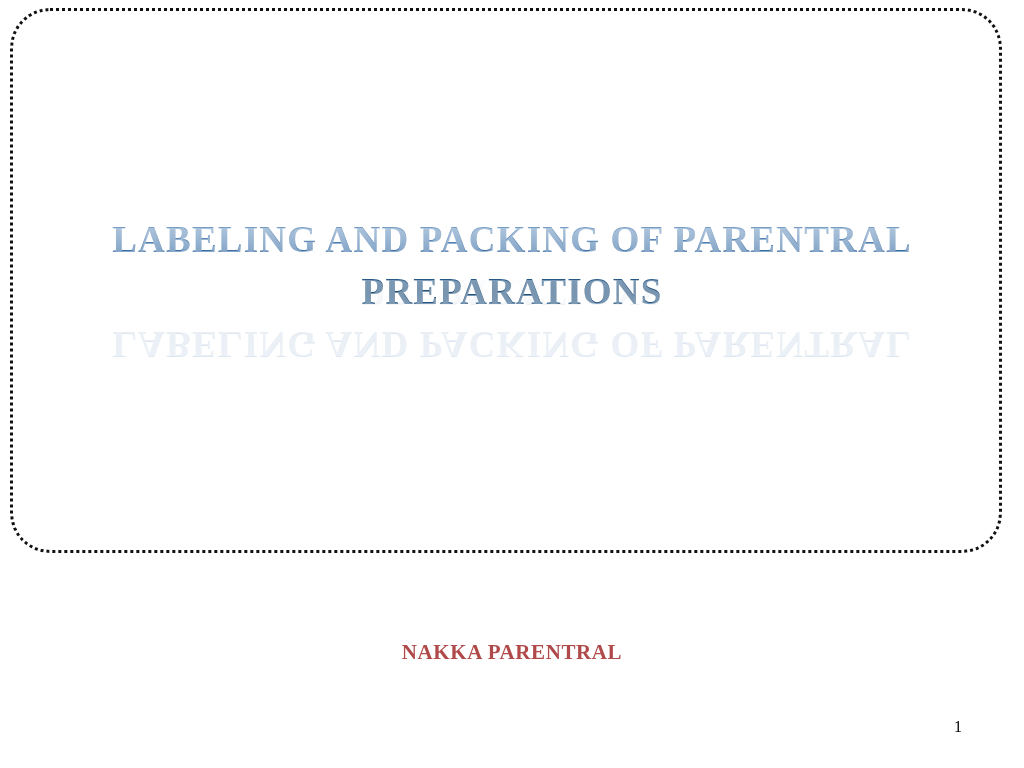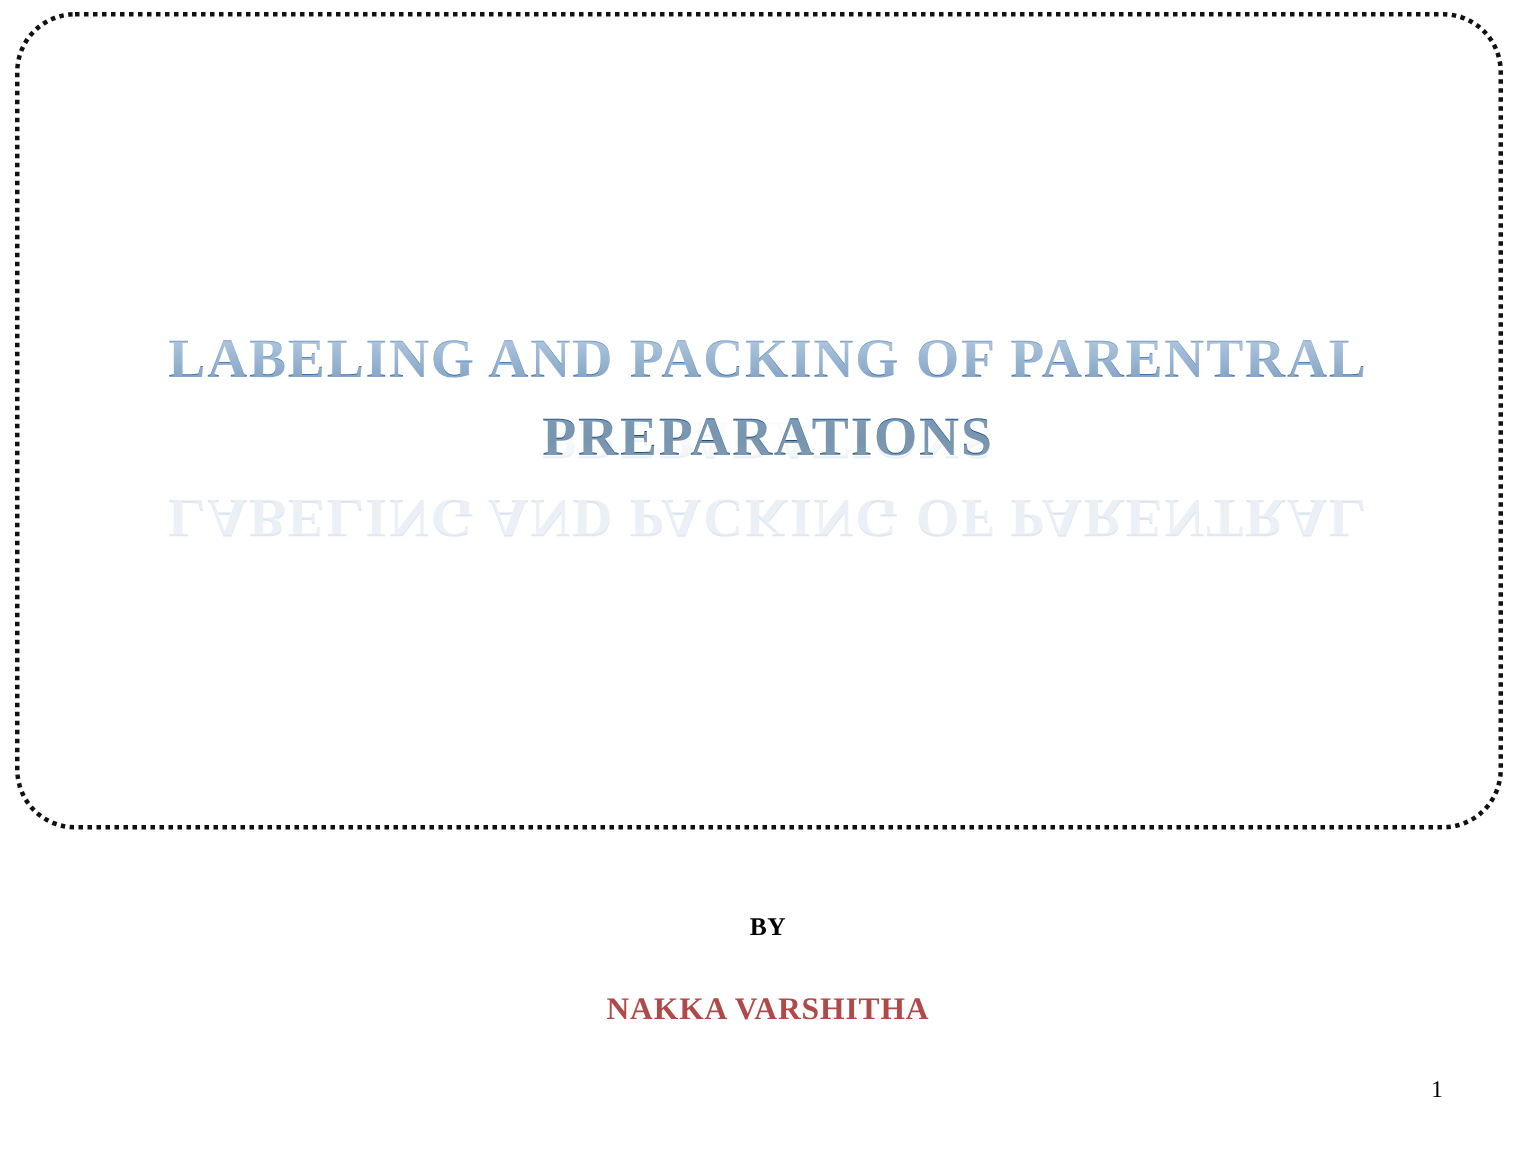--- a/index.html
+++ b/index.html
@@ -120,19 +120,18 @@
 
   <div class="title-reflection" aria-hidden="true">
     <h1 class="title">LABELING AND PACKING OF PARENTRAL PREPARATIONS</h1>
   </div>
 
   <div class="title-block">
     <h1 class="title">LABELING AND PACKING OF PARENTRAL PREPARATIONS</h1>
   </div>
 
   <div class="byline">
-    <p class="by-label">BY</p>
-    <p class="author">NAKKA VARSHITHA</p>
+    <p class="author">NAKKA PARENTRAL</p>
   </div>
 
   <div class="page-number">1</div>
 
 </div>
 
 </body></html>

